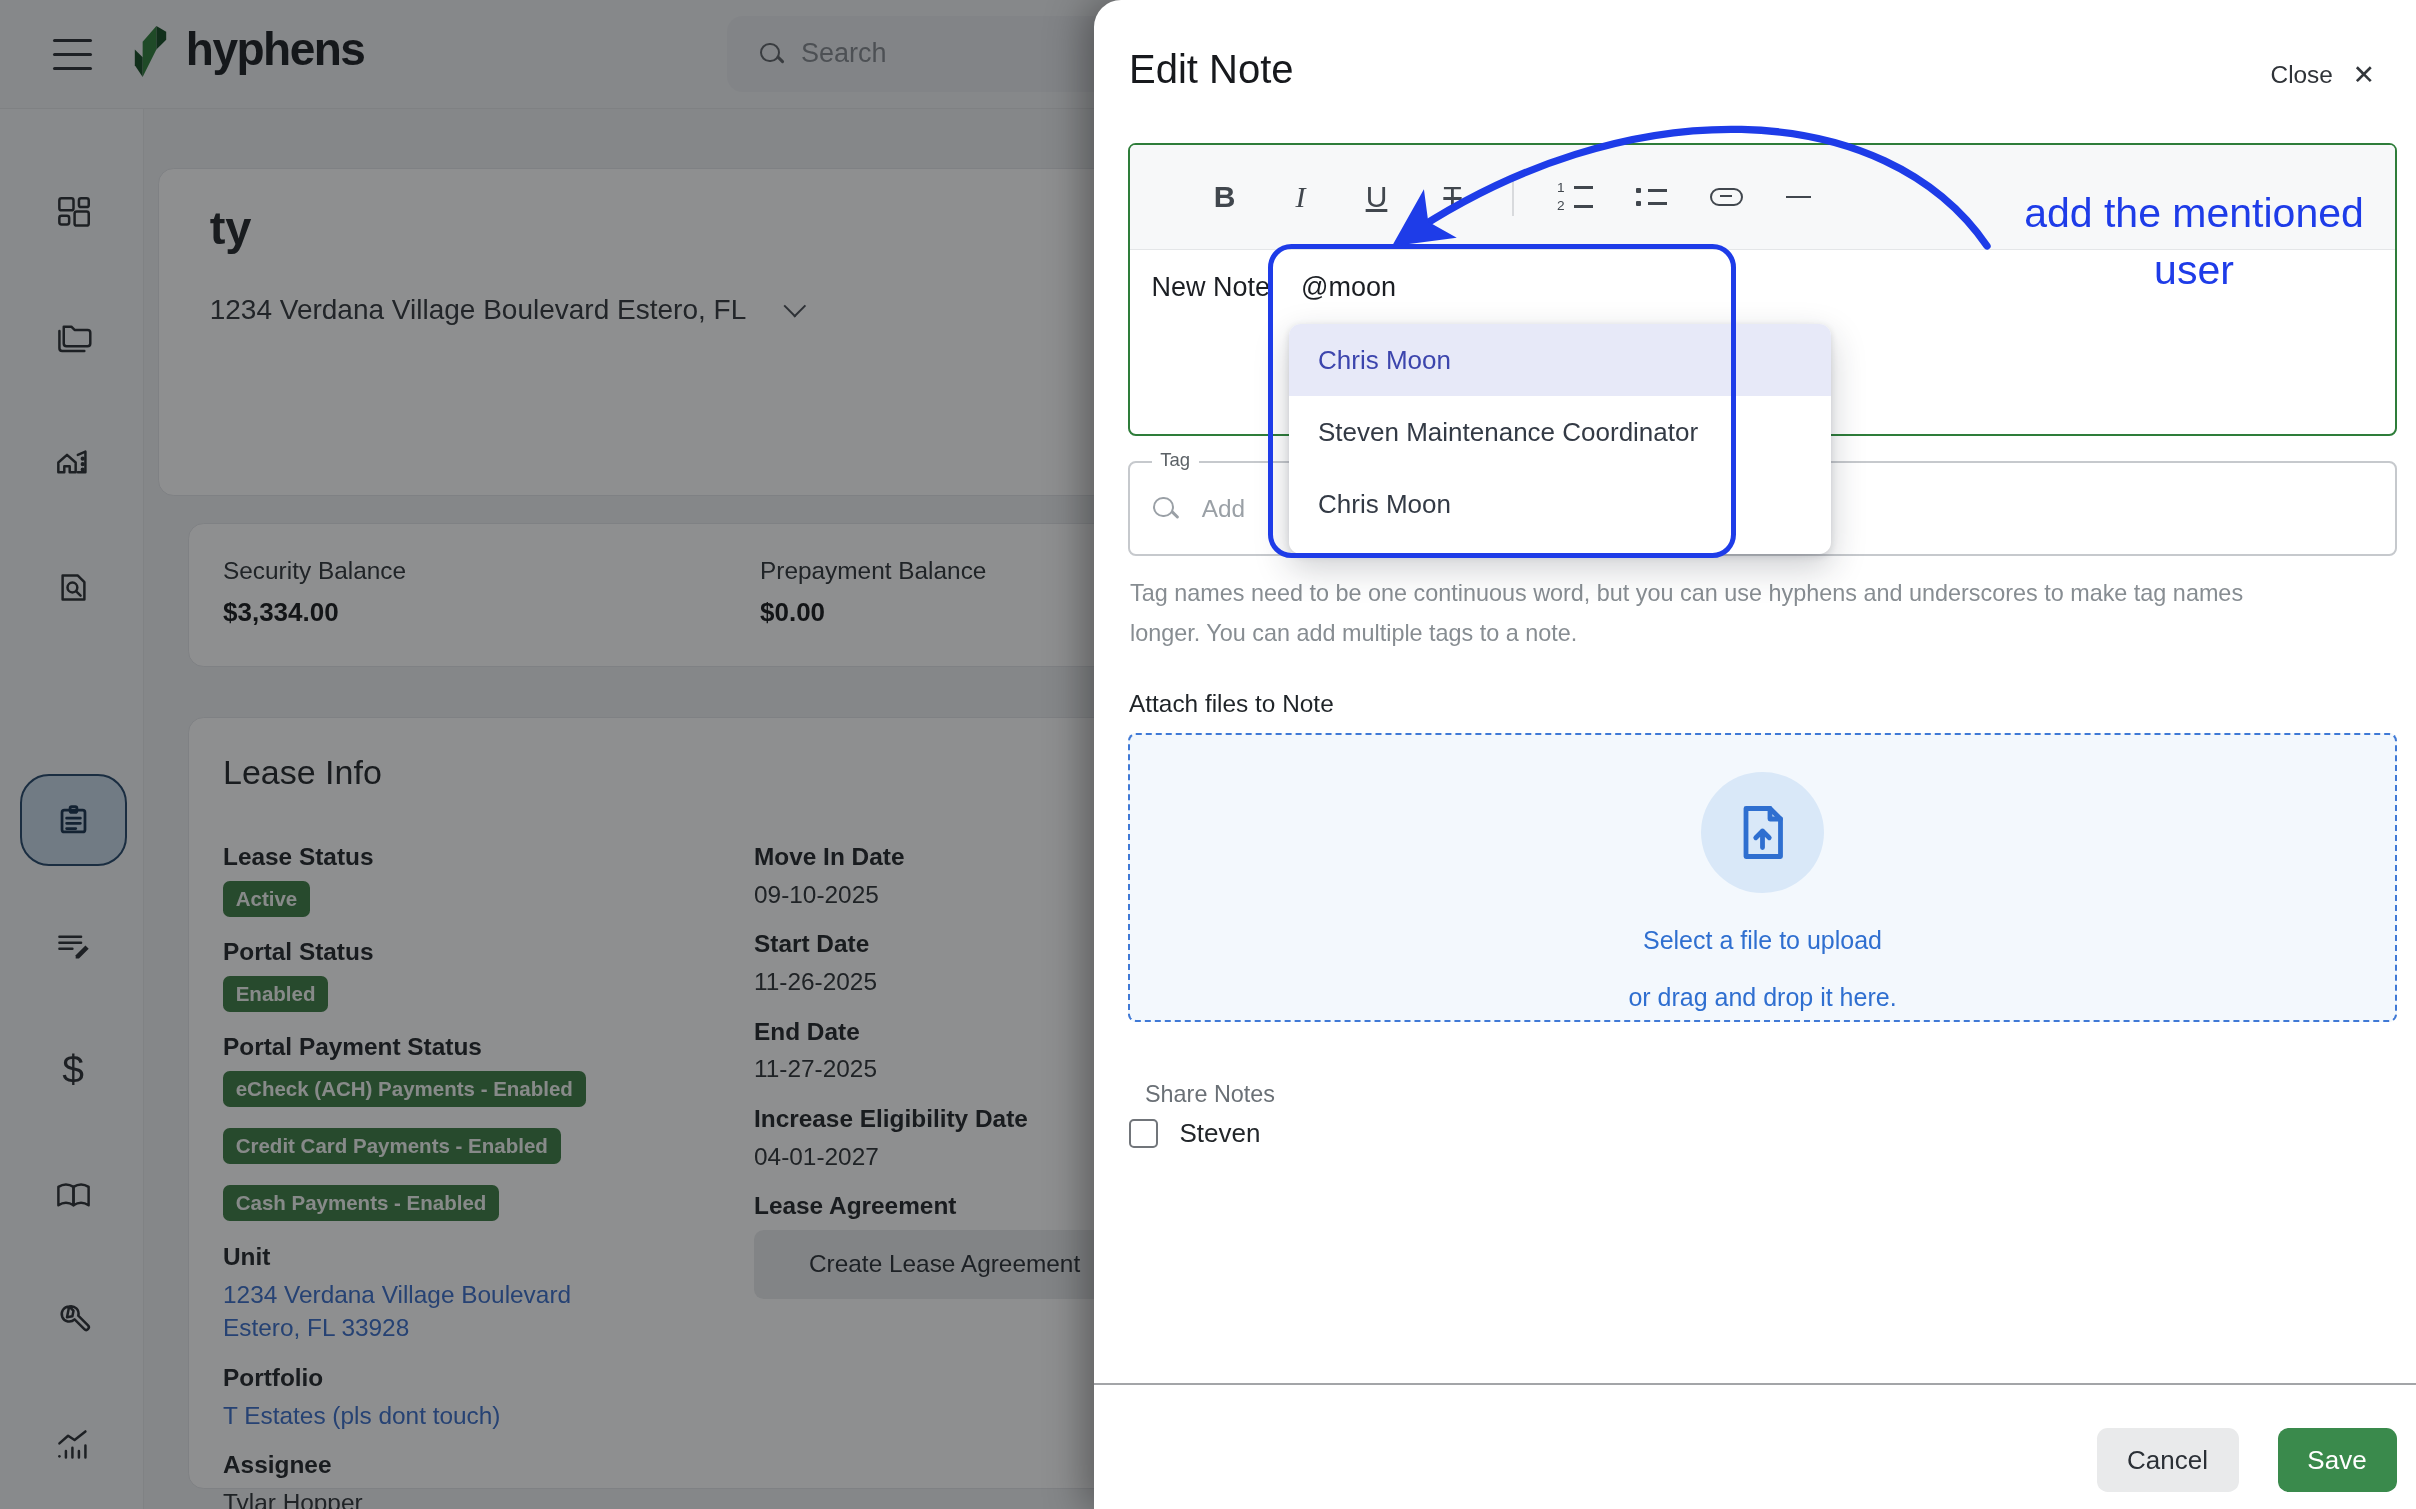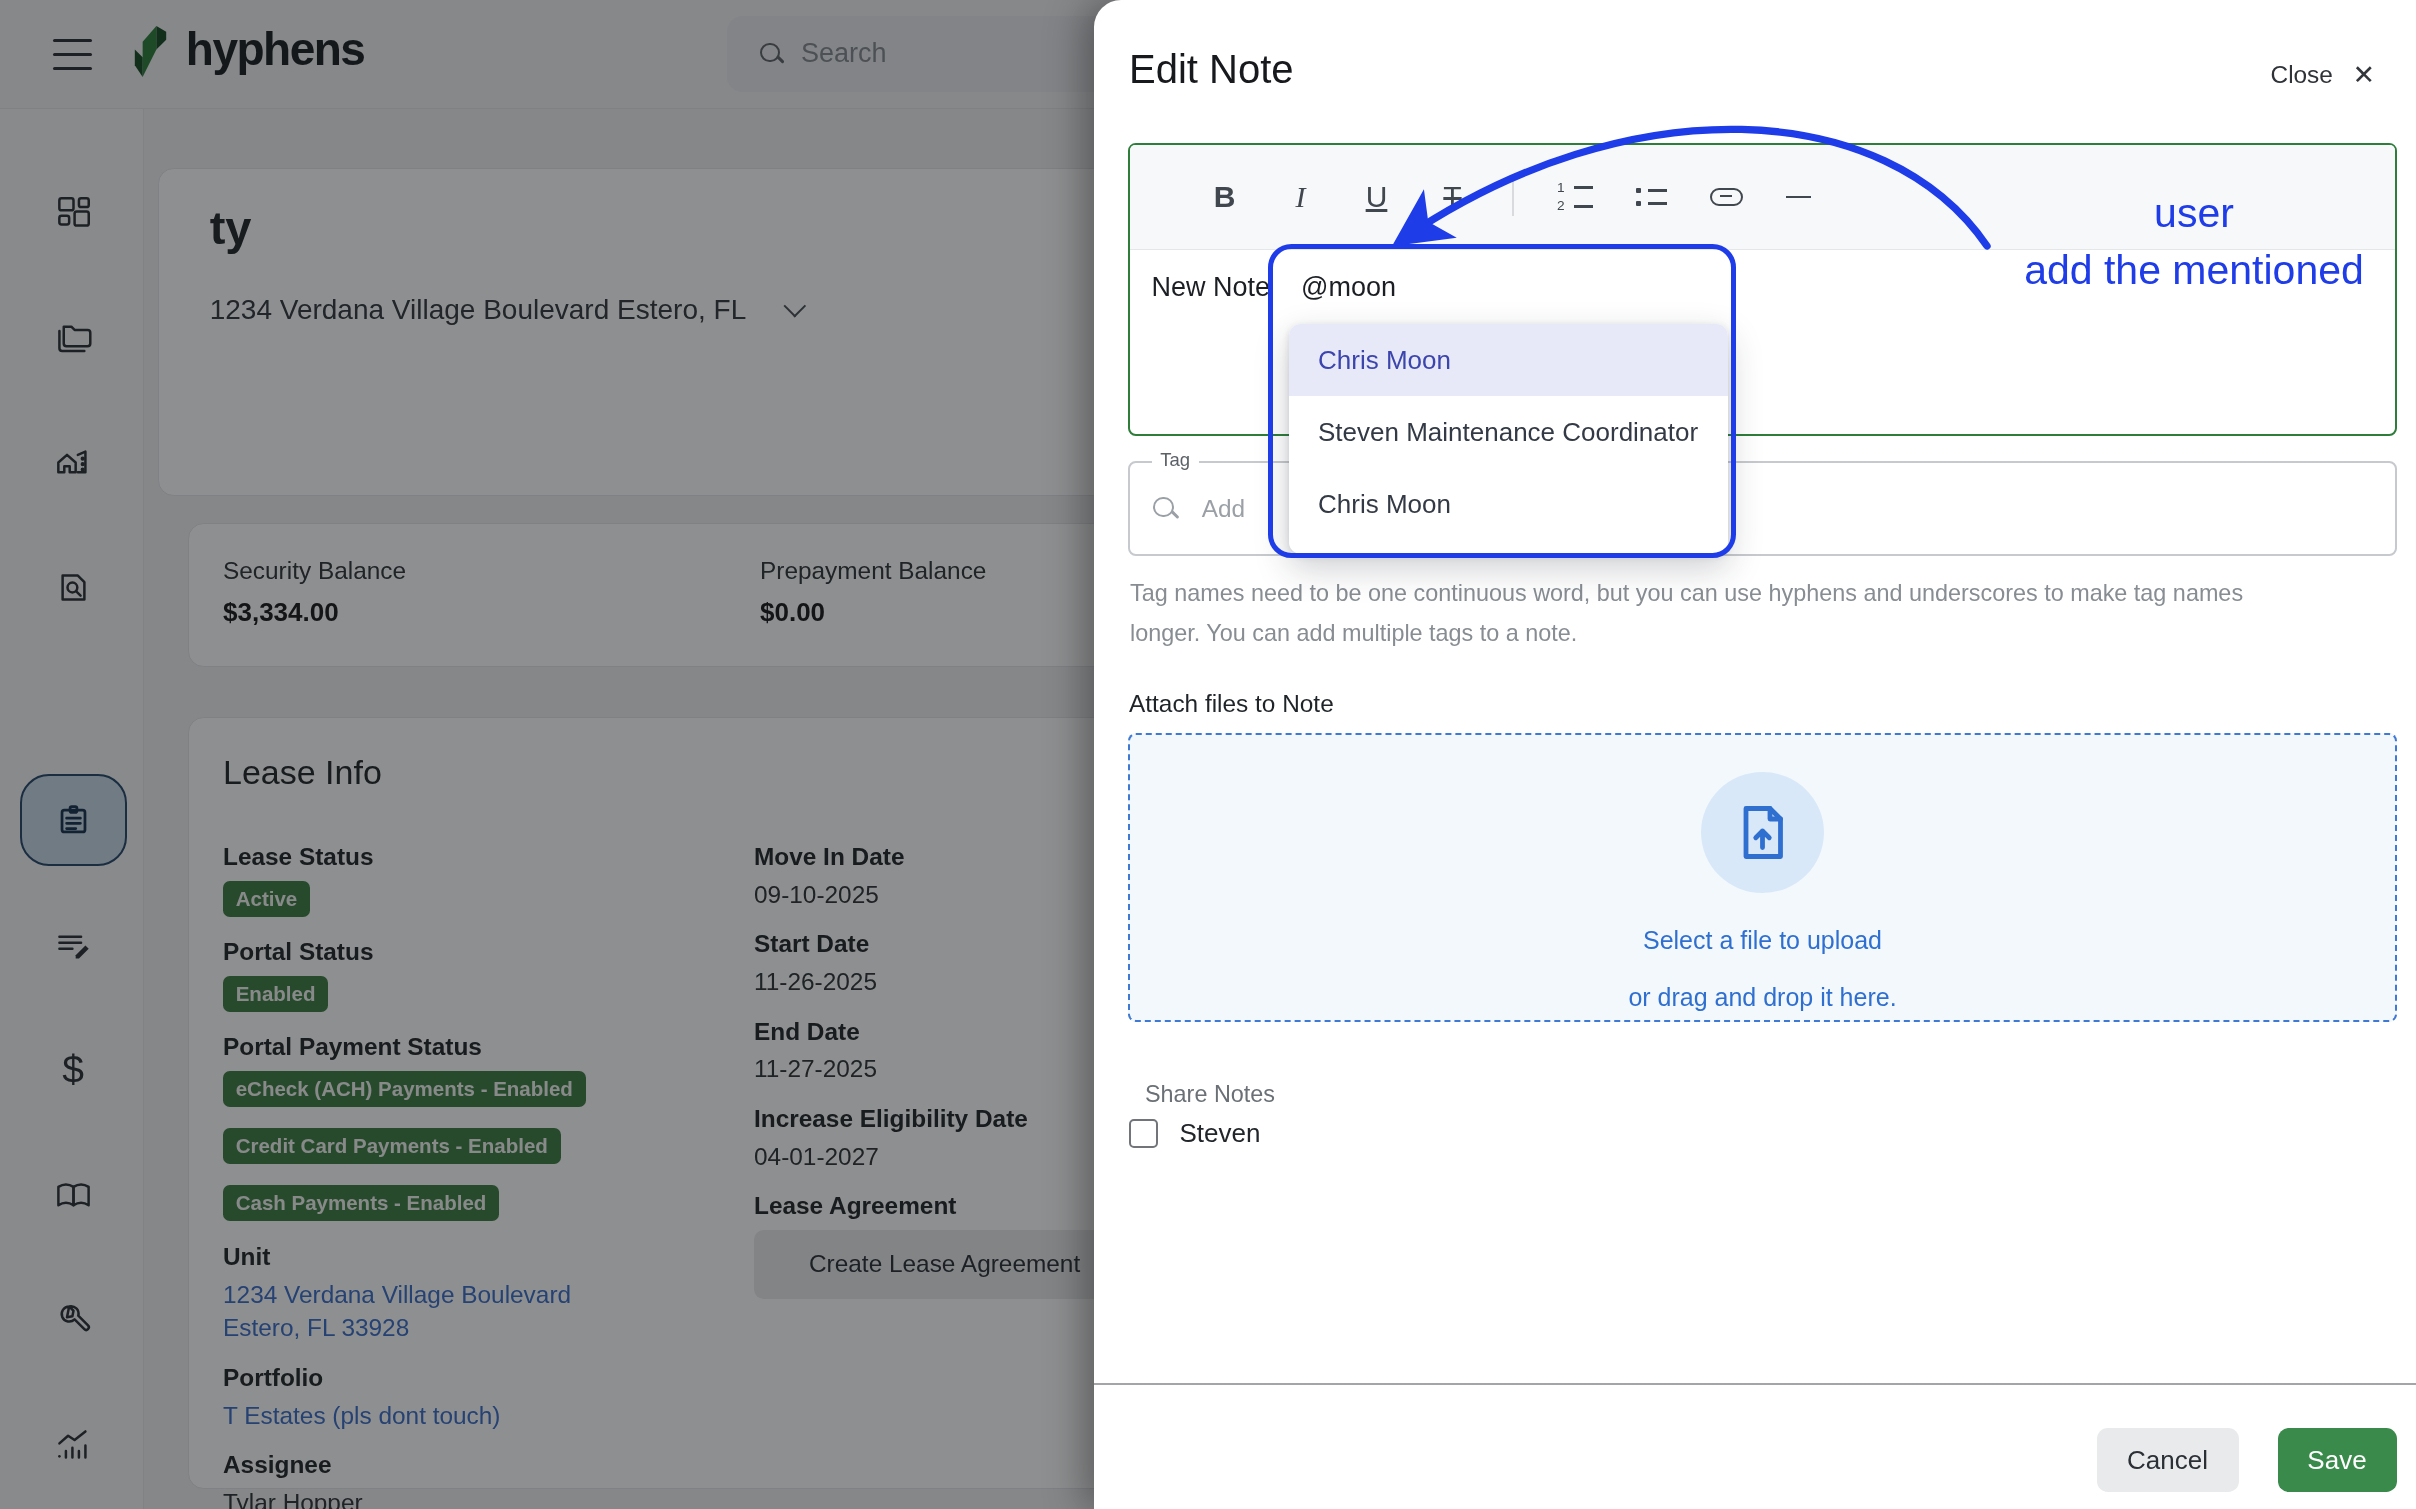--- a/index.html
+++ b/index.html
@@ -73,21 +73,21 @@
   .li-row { display:flex; align-items:center; gap:6.8px; }
   .li-num { font-size:13.7px; color:#41474e; width:9.8px; line-height:9.8px; }
   .li-dot { width:4.9px; height:4.9px; background:#41474e; border-radius:1px; }
   .li-bar { width:19.5px; height:2.9px; background:#41474e; }
   .link-icon { width:33px; height:17.6px; border:2.9px solid #41474e; border-radius:9.8px; position:relative; }
   .link-icon::after { content:""; position:absolute; left:7.8px; top:4.4px; width:11.7px; height:2.9px; background:#41474e; }
   .hr-icon { width:25px; height:2.9px; background:#41474e; }
   .note-line { position:absolute; left:21.5px; top:127px; font-size:27px; color:#1b1e23; }
   .mention-text { margin-left:31px; }
 
-  .mention-dd { position:absolute; left:195px; top:324px; width:439px; height:230px; background:#ffffff; border-radius:11.7px; box-shadow:0 13.7px 35px rgba(30,35,48,0.22), 0 2px 7.8px rgba(30,35,48,0.14); padding-top:0; z-index:20; overflow:hidden; }
+  .mention-dd { position:absolute; left:195px; top:324px; width:542px; height:230px; background:#ffffff; border-radius:11.7px; box-shadow:0 13.7px 35px rgba(30,35,48,0.22), 0 2px 7.8px rgba(30,35,48,0.14); padding-top:0; z-index:20; overflow:hidden; }
   .dd-item { height:72px; display:flex; align-items:center; padding-left:29px; font-size:26px; color:#333a45; cursor:pointer; }
   .dd-item.hl { background:#e7e9f8; color:#3c45ad; }
 
   .ann-box { position:absolute; left:174px; top:244px; width:468px; height:314px; border:5.9px solid #1e3ce8; border-radius:23.4px; z-index:25; pointer-events:none; }
   .ann-arrow { position:absolute; left:0; top:0; width:1322px; height:683px; z-index:25; pointer-events:none; }
   .ann-text { position:absolute; left:895px; top:185px; width:410px; font-size:41px; line-height:57px; font-weight:500; color:#1e3ce8; text-align:center; z-index:25; pointer-events:none; }
 
   .tag-field { position:absolute; left:34px; top:461px; width:1269px; height:95px; border:2px solid #c6c9cd; border-radius:7.8px; }
   .tag-legend { position:absolute; left:21.5px; top:-13.7px; background:#ffffff; padding:0 8.8px; font-size:18.5px; color:#5b6166; }
   .tag-inner { display:flex; align-items:center; height:100%; padding-left:23.4px; gap:25px; }
@@ -315,22 +315,22 @@
     <div class="ann-box"></div>
     <svg class="ann-arrow" viewBox="0 0 1356 700">
       <defs>
         <marker id="ah" markerWidth="9" markerHeight="9" refX="6.5" refY="4.5" orient="auto">
           <path d="M0.5,0.5 L8.5,4.5 L0.5,8.5 L2.5,4.5 Z" fill="#1e3ce8"></path>
         </marker>
       </defs>
       <path d="M 916 252 C 812 100, 548 88, 318 244" fill="none" stroke="#1e3ce8" stroke-width="7.5" stroke-linecap="round" marker-end="url(#ah)"></path>
     </svg>
     <div class="ann-text">
+      <div>add the mentioned</div>
       <div>user</div>
-      <div>add the mentioned</div>
     </div>
 
     <div class="tag-field">
       <span class="tag-legend">Tag</span>
       <div class="tag-inner">
         <span class="mag2"></span>
         <span class="tag-ph">Add</span>
       </div>
     </div>
     <div class="tag-help">

